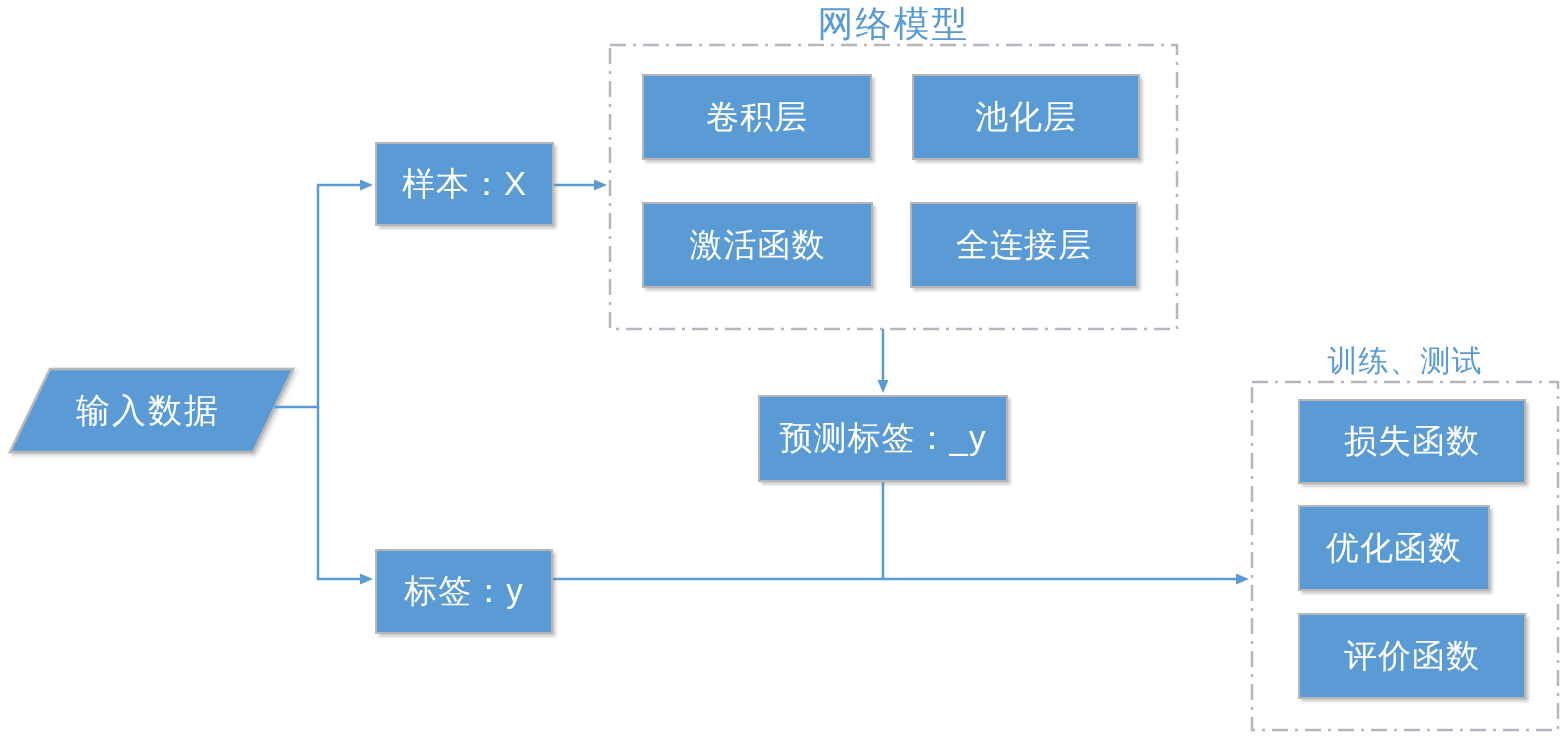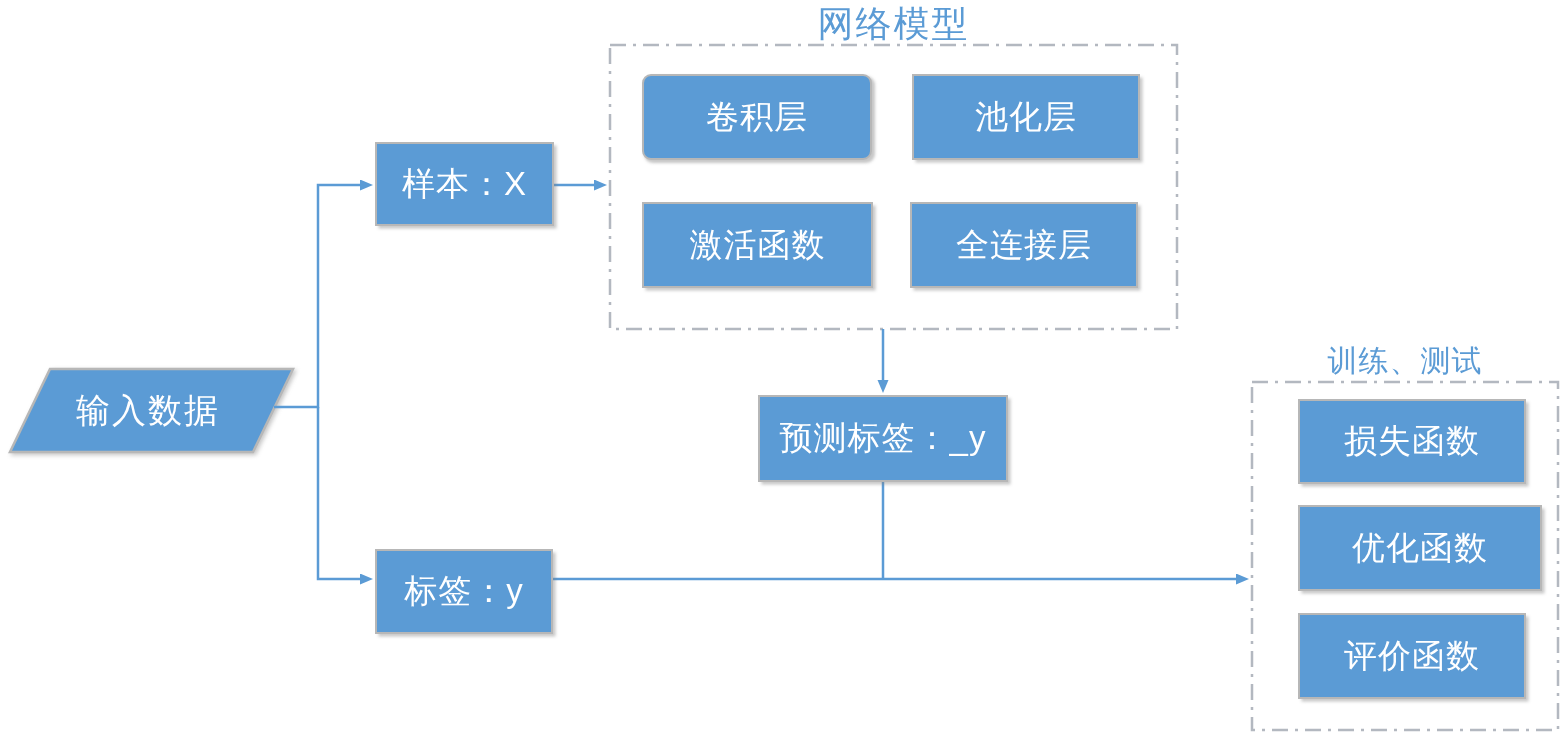--- a/index.html
+++ b/index.html
@@ -72,26 +72,26 @@
   <div class="para-label">输入数据</div>
 
   <div class="box" style="left:375px;top:142px;width:179px;height:84px;">样本：X</div>
 
   <div class="box" style="left:375px;top:537px;width:178px;height:85px;margin-top:12px;">标签：y</div>
 
   <div class="box" style="left:758px;top:395px;width:250px;height:87px;">预测标签：_y</div>
 
   <div class="group" style="left:610px;top:45px;width:567px;height:284px;">
     <div class="group-title network">网络模型</div>
-    <div class="box" style="left:32px;top:29px;width:230px;height:86px;border-radius:9px;">卷积层</div>
+    <div class="box" style="left:32px;top:29px;width:230px;height:86px;">卷积层</div>
     <div class="box" style="left:302px;top:29px;width:228px;height:86px;">池化层</div>
     <div class="box" style="left:32px;top:157px;width:231px;height:86px;">激活函数</div>
     <div class="box" style="left:300px;top:157px;width:228px;height:86px;">全连接层</div>
   </div>
 
   <div class="group" style="left:1252px;top:382px;width:306px;height:348px;">
     <div class="group-title train">训练、测试</div>
     <div class="box" style="left:46px;top:17px;width:228px;height:85px;font-family:Liberation Serif, serif;">损失函数</div>
-    <div class="box" style="left:46px;top:123px;width:244px;height:86px;">优化函数</div>
+    <div class="box" style="left:46px;top:123px;width:192px;height:86px;">优化函数</div>
     <div class="box" style="left:46px;top:231px;width:228px;height:86px;text-align:center;">评价函数</div>
   </div>
 
 </div>
 
 </body></html>

